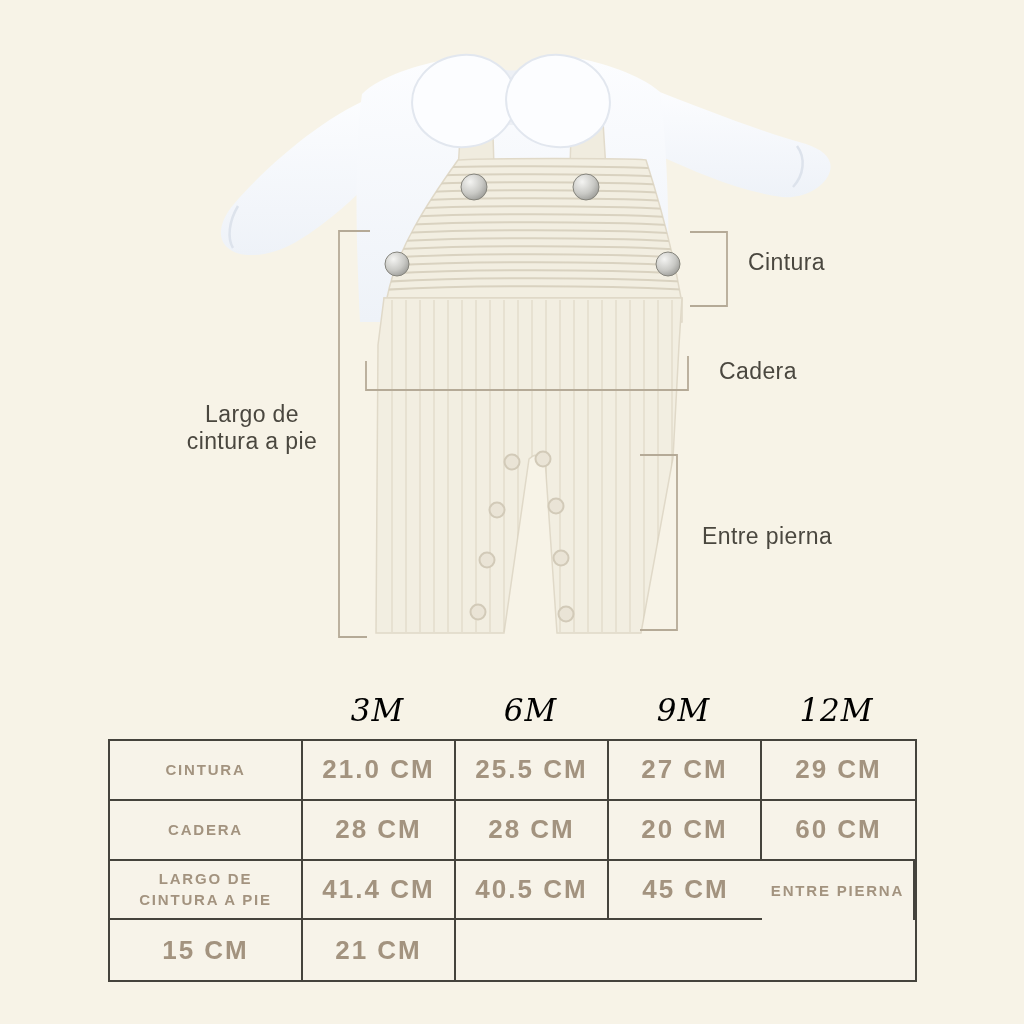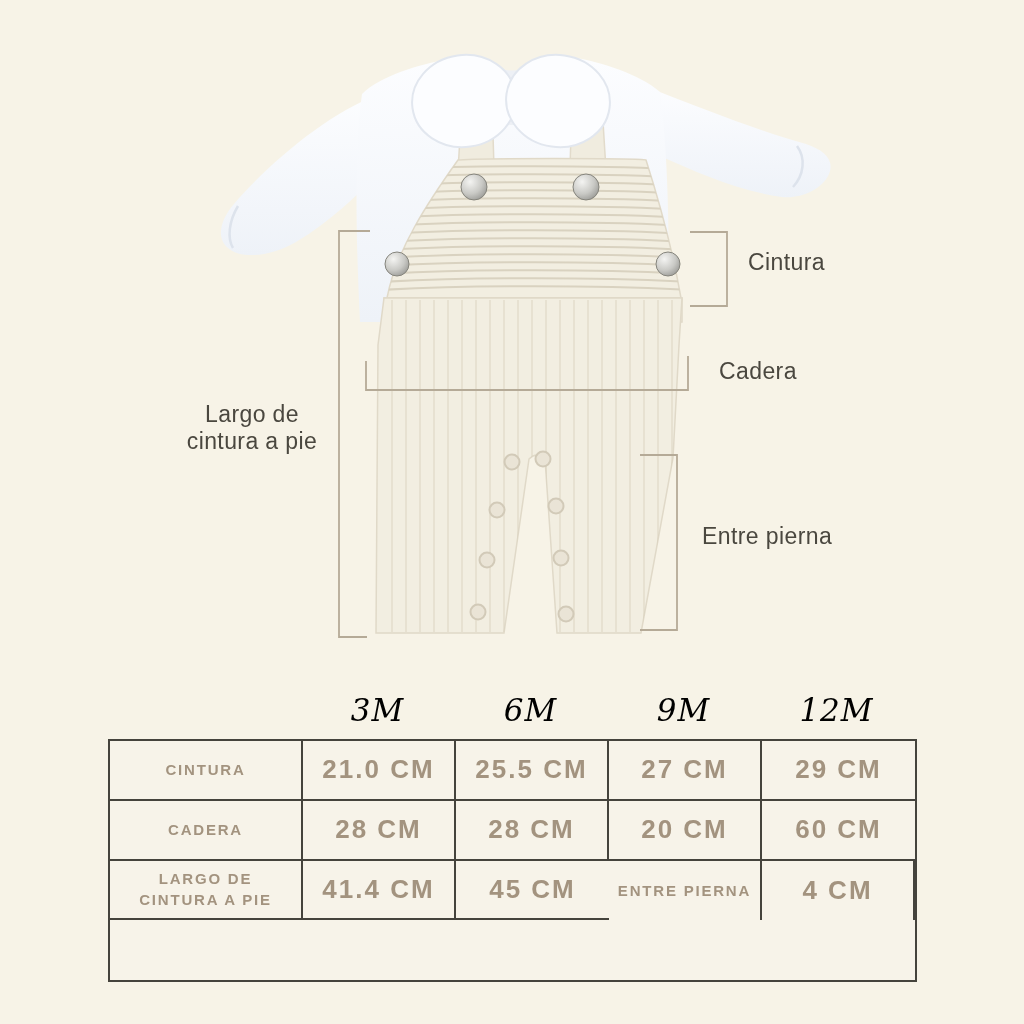--- a/index.html
+++ b/index.html
@@ -186,21 +186,23 @@
       </div>
     <div class="cell value">28 CM</div>
     <div class="cell value">28 CM</div>
     <div class="cell value">20 CM</div>
     <div class="cell value last-col">60 CM</div>
 
     <div class="cell rowlabel">
         <span>LARGO DE CINTURA A PIE</span>
       </div>
     <div class="cell value">41.4 CM</div>
+    <div class="cell value">40.5 CM</div>
     <div class="cell value last-col">45 CM</div>
 
     <div class="cell rowlabel last-row">
         <span>ENTRE PIERNA</span>
       </div>
-    <div class="cell value last-row">4 CM</div>
+    <div class="cell value last-row">15 CM</div>
+    <div class="cell value last-row">21 CM</div>
   </div>
 
 </div>
 
 </body></html>

